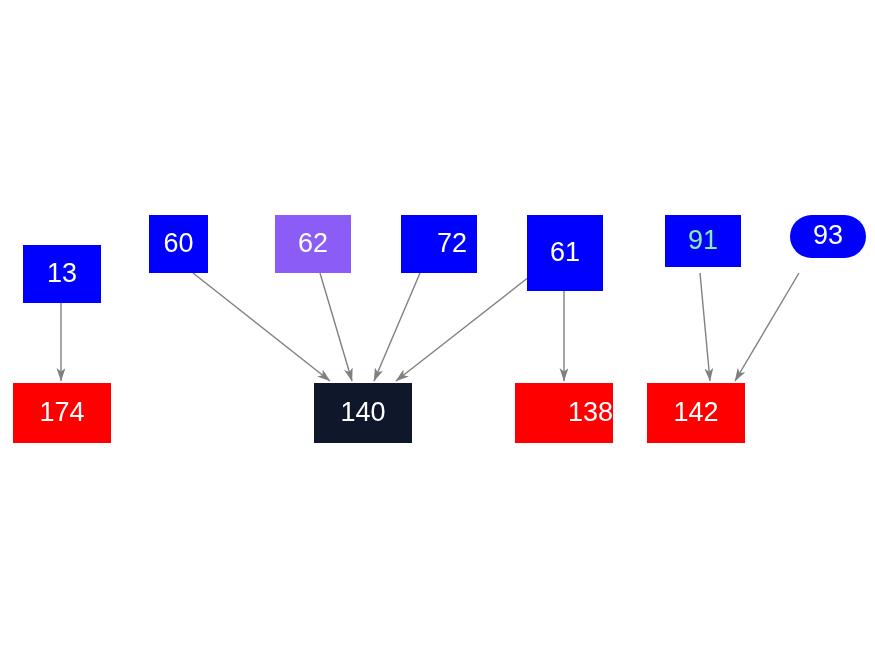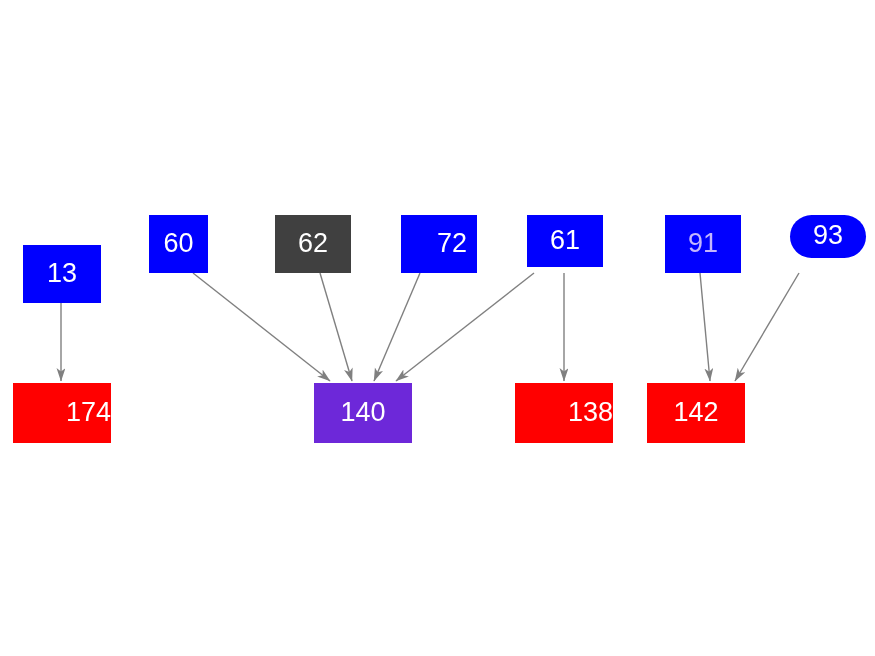--- a/index.html
+++ b/index.html
@@ -69,39 +69,39 @@
       </g>
   </svg>
 
   <div id="nodes-layer">
       <div class="node source" style="left: 23px; top: 215px; width: 78px; height: 58px; background: rgb(0, 0, 255); color: rgb(255, 255, 255); margin-top: 30px;">
         <span class="node-label">13</span>
       </div>
       <div class="node source" style="left: 149px; top: 215px; width: 59px; height: 58px; background: rgb(0, 0, 255); color: rgb(255, 255, 255);">
         <span class="node-label">60</span>
       </div>
-      <div class="node source" style="left: 275px; top: 215px; width: 76px; height: 58px; background: #404040; color: rgb(255, 255, 255);">
+      <div class="node source" style="left: 275px; top: 215px; width: 76px; height: 58px; background: #8b5cf6; color: rgb(255, 255, 255);">
         <span class="node-label">62</span>
       </div>
       <div class="node source" style="left: 401px; top: 215px; width: 76px; height: 58px; background: rgb(0, 0, 255); color: rgb(255, 255, 255); padding-left: 26px;">
         <span class="node-label">72</span>
       </div>
-      <div class="node source" style="left: 527px; top: 215px; width: 76px; height: 52px; background: rgb(0, 0, 255); color: rgb(255, 255, 255);">
+      <div class="node source" style="left: 527px; top: 215px; width: 76px; height: 76px; background: rgb(0, 0, 255); color: rgb(255, 255, 255);">
         <span class="node-label">61</span>
       </div>
-      <div class="node source" style="left: 665px; top: 215px; width: 76px; height: 58px; background: rgb(0, 0, 255); color: #c4b5fd;">
+      <div class="node source" style="left: 665px; top: 215px; width: 76px; height: 52px; background: rgb(0, 0, 255); color: #86efac;">
         <span class="node-label">91</span>
       </div>
       <div class="node source" style="left: 790px; top: 215px; width: 76px; height: 43px; background: rgb(0, 0, 255); color: rgb(255, 255, 255); border-radius: 23px;">
         <span class="node-label">93</span>
       </div>
-      <div class="node target" style="left: 13px; top: 383px; width: 98px; height: 60px; background: rgb(255, 0, 0); color: rgb(255, 255, 255); justify-content: flex-end;">
+      <div class="node target" style="left: 13px; top: 383px; width: 98px; height: 60px; background: rgb(255, 0, 0); color: rgb(255, 255, 255);">
         <span class="node-label">174</span>
       </div>
-      <div class="node target" style="left: 314px; top: 383px; width: 98px; height: 60px; background: #6d28d9; color: rgb(255, 255, 255);">
+      <div class="node target" style="left: 314px; top: 383px; width: 98px; height: 60px; background: #0f172a; color: rgb(255, 255, 255);">
         <span class="node-label">140</span>
       </div>
       <div class="node target" style="left: 515px; top: 383px; width: 98px; height: 60px; background: rgb(255, 0, 0); color: rgb(255, 255, 255); justify-content: flex-end;">
         <span class="node-label">138</span>
       </div>
       <div class="node target" style="left: 647px; top: 383px; width: 98px; height: 60px; background: rgb(255, 0, 0); color: rgb(255, 255, 255);">
         <span class="node-label">142</span>
       </div>
     </div>
 

